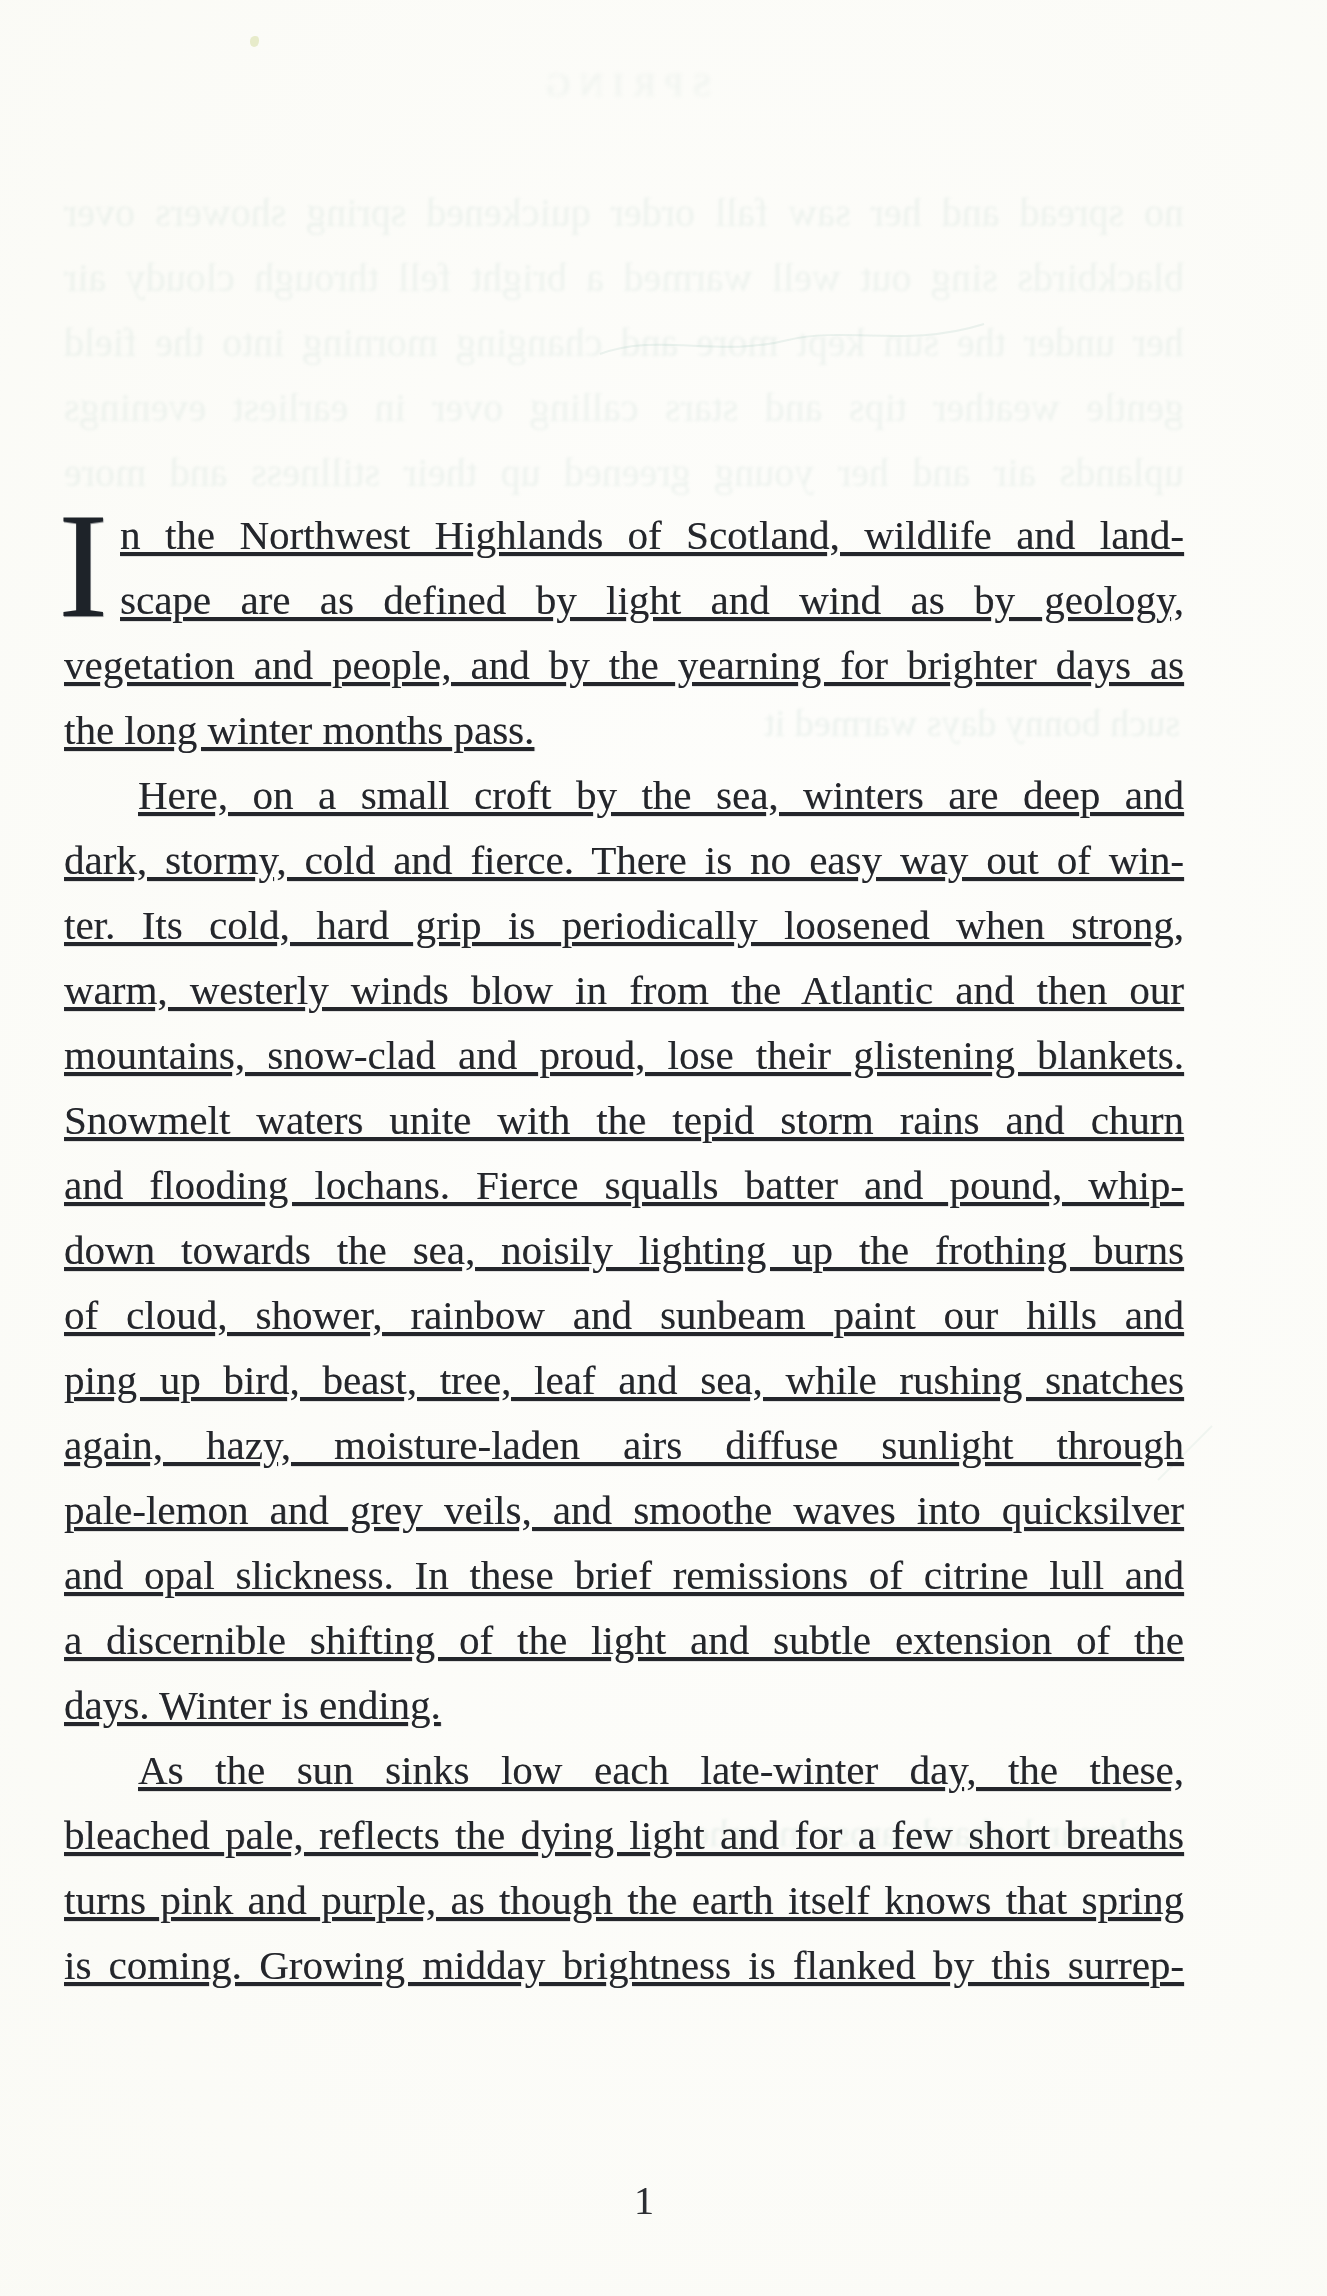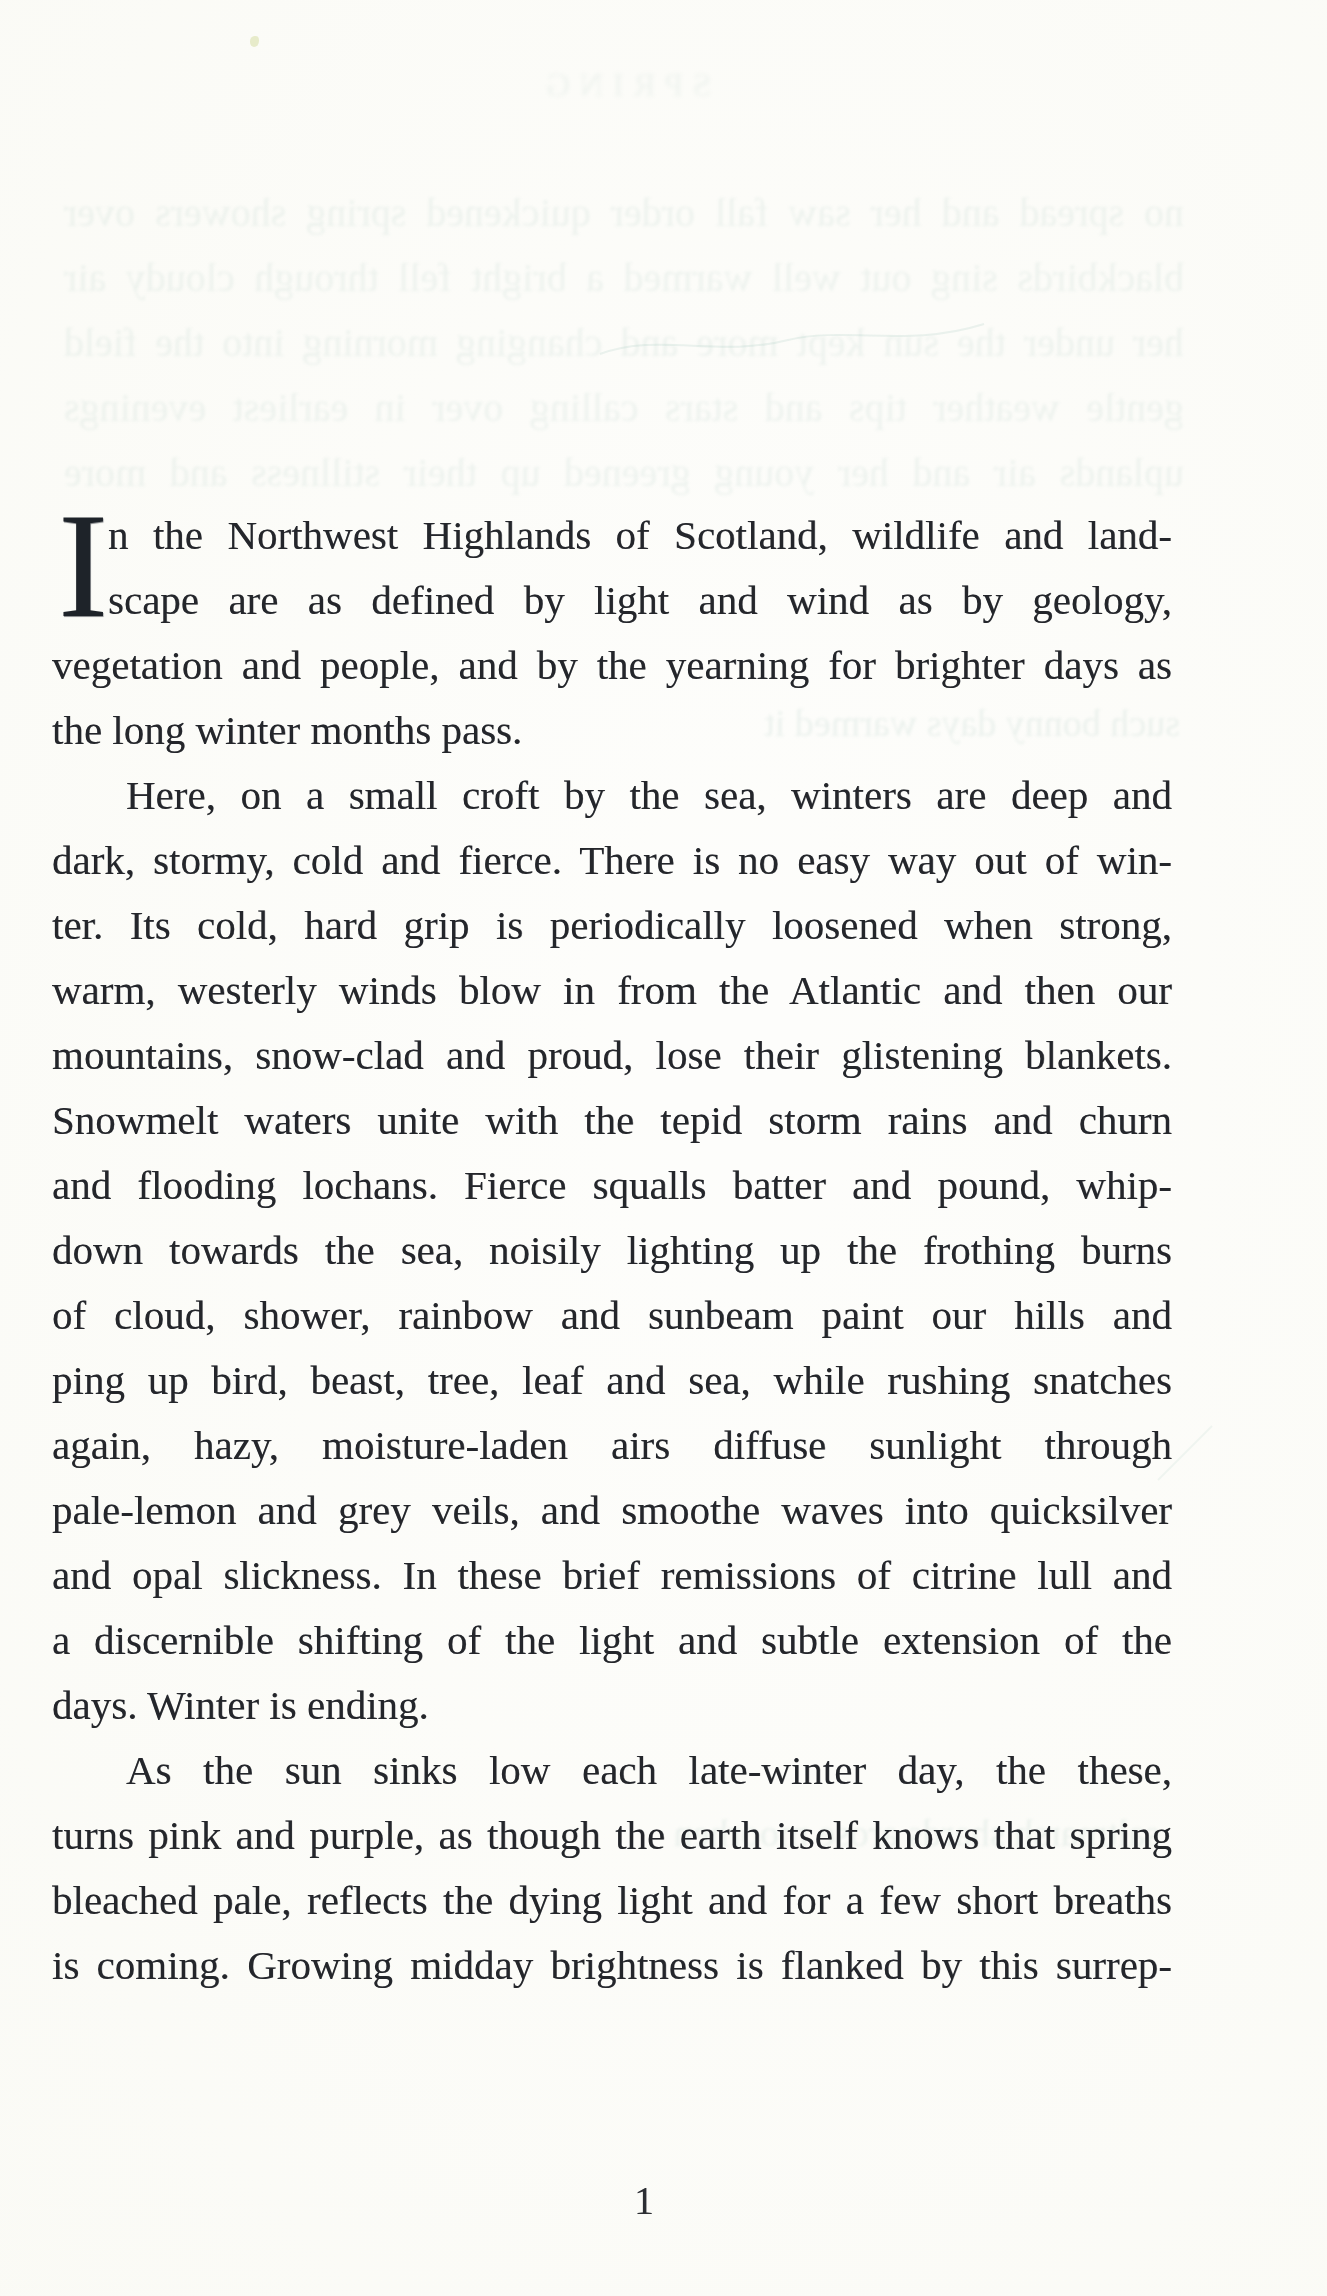--- a/index.html
+++ b/index.html
@@ -7,21 +7,21 @@
   .page{
     position:relative;width:1327px;height:2296px;
     background:
       radial-gradient(ellipse 1400px 2400px at 55% 45%, rgba(255,255,255,0.6), rgba(246,246,238,0.35)),
       #fbfbf6;
     font-family:"Liberation Serif","DejaVu Serif",serif;
     color:#24262b;
   }
   
   .text-block{
-    position:absolute;left:52px;top:503px;width:1120px;
+    position:absolute;left:64px;top:503px;width:1120px;text-decoration:underline;
   }
   .line{
     height:65px;line-height:65px;font-size:41px;
     text-align:justify;text-align-last:justify;
     white-space:normal;overflow:visible;
     text-shadow:0.3px 0.3px 0.5px rgba(35,38,46,0.45);
   }
   .line.end{text-align:right;text-align-last:left;}
   .line.pad{padding-left:56px;}
   .line.indent{text-indent:74px;}
@@ -107,19 +107,19 @@
       <div class="line">and flooding lochans. Fierce squalls batter and pound, whip-</div>
       <div class="line">down towards the sea, noisily lighting up the frothing burns</div>
       <div class="line">of cloud, shower, rainbow and sunbeam paint our hills and</div>
       <div class="line">ping up bird, beast, tree, leaf and sea, while rushing snatches</div>
       <div class="line">again, hazy, moisture-laden airs diffuse sunlight through</div>
       <div class="line">pale-lemon and grey veils, and smoothe waves into quicksilver</div>
       <div class="line">and opal slickness. In these brief remissions of citrine lull and</div>
       <div class="line">a discernible shifting of the light and subtle extension of the</div>
       <div class="line end">days. Winter is ending.</div>
       <div class="line indent">As the sun sinks low each late-winter day, the these,</div>
+      <div class="line">bleached pale, reflects the dying light and for a few short breaths</div>
       <div class="line">turns pink and purple, as though the earth itself knows that spring</div>
-      <div class="line">bleached pale, reflects the dying light and for a few short breaths</div>
       <div class="line">is coming. Growing midday brightness is flanked by this surrep-</div>
     </div>
 
   <div class="folio">1</div>
 </div>
 
 </body></html>

